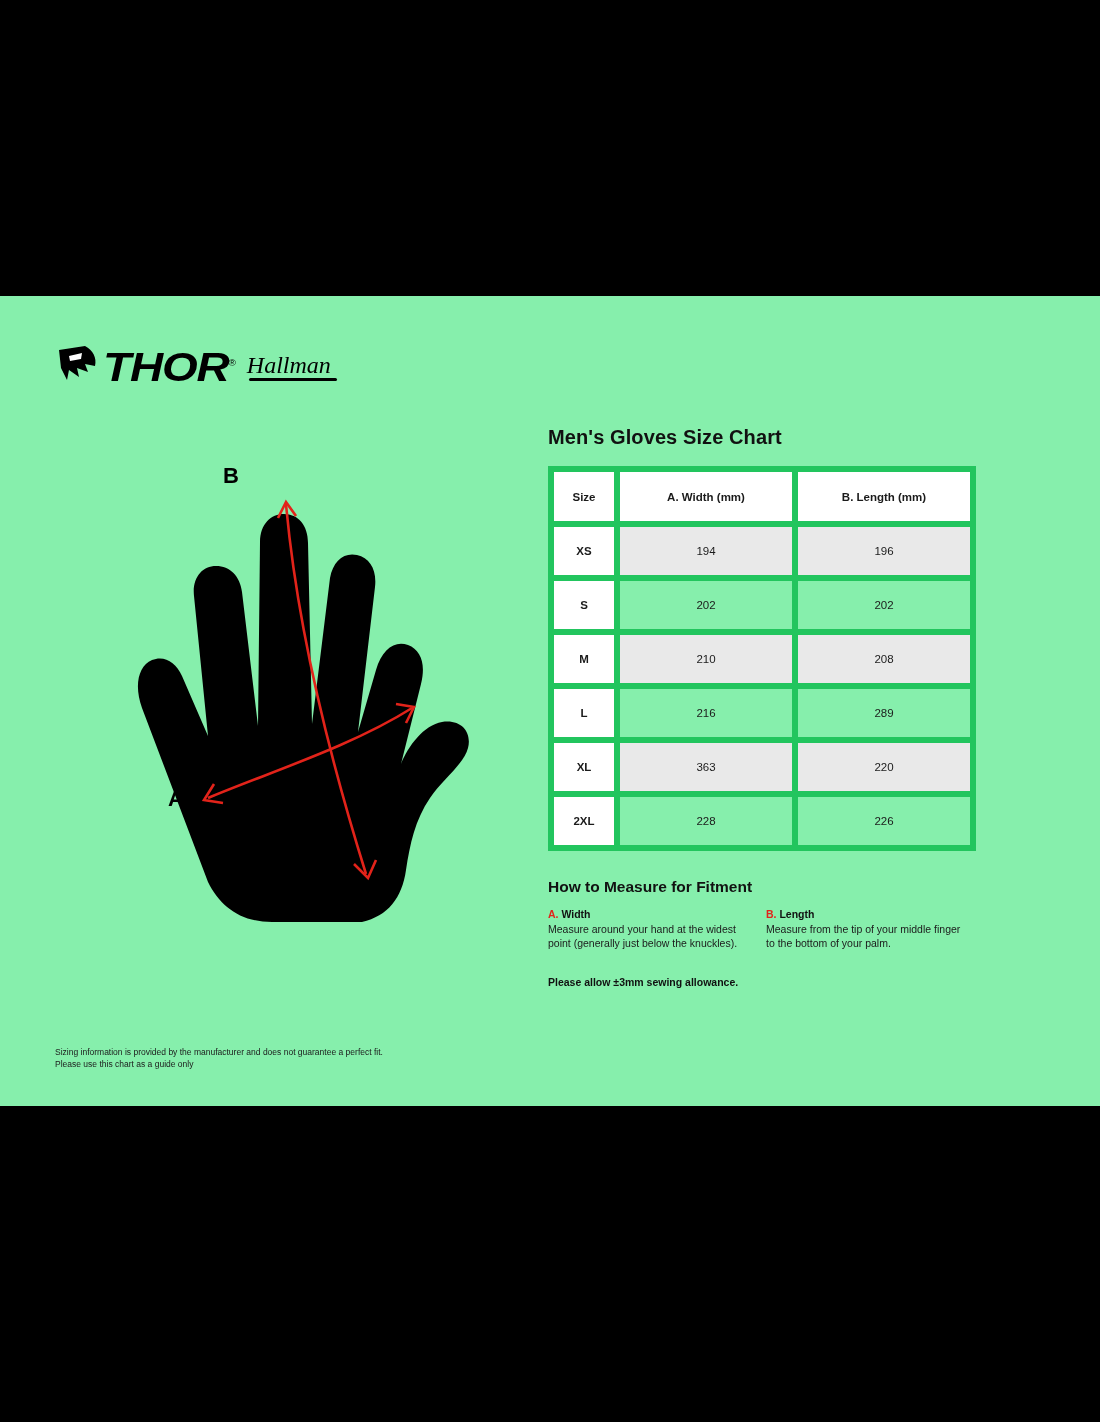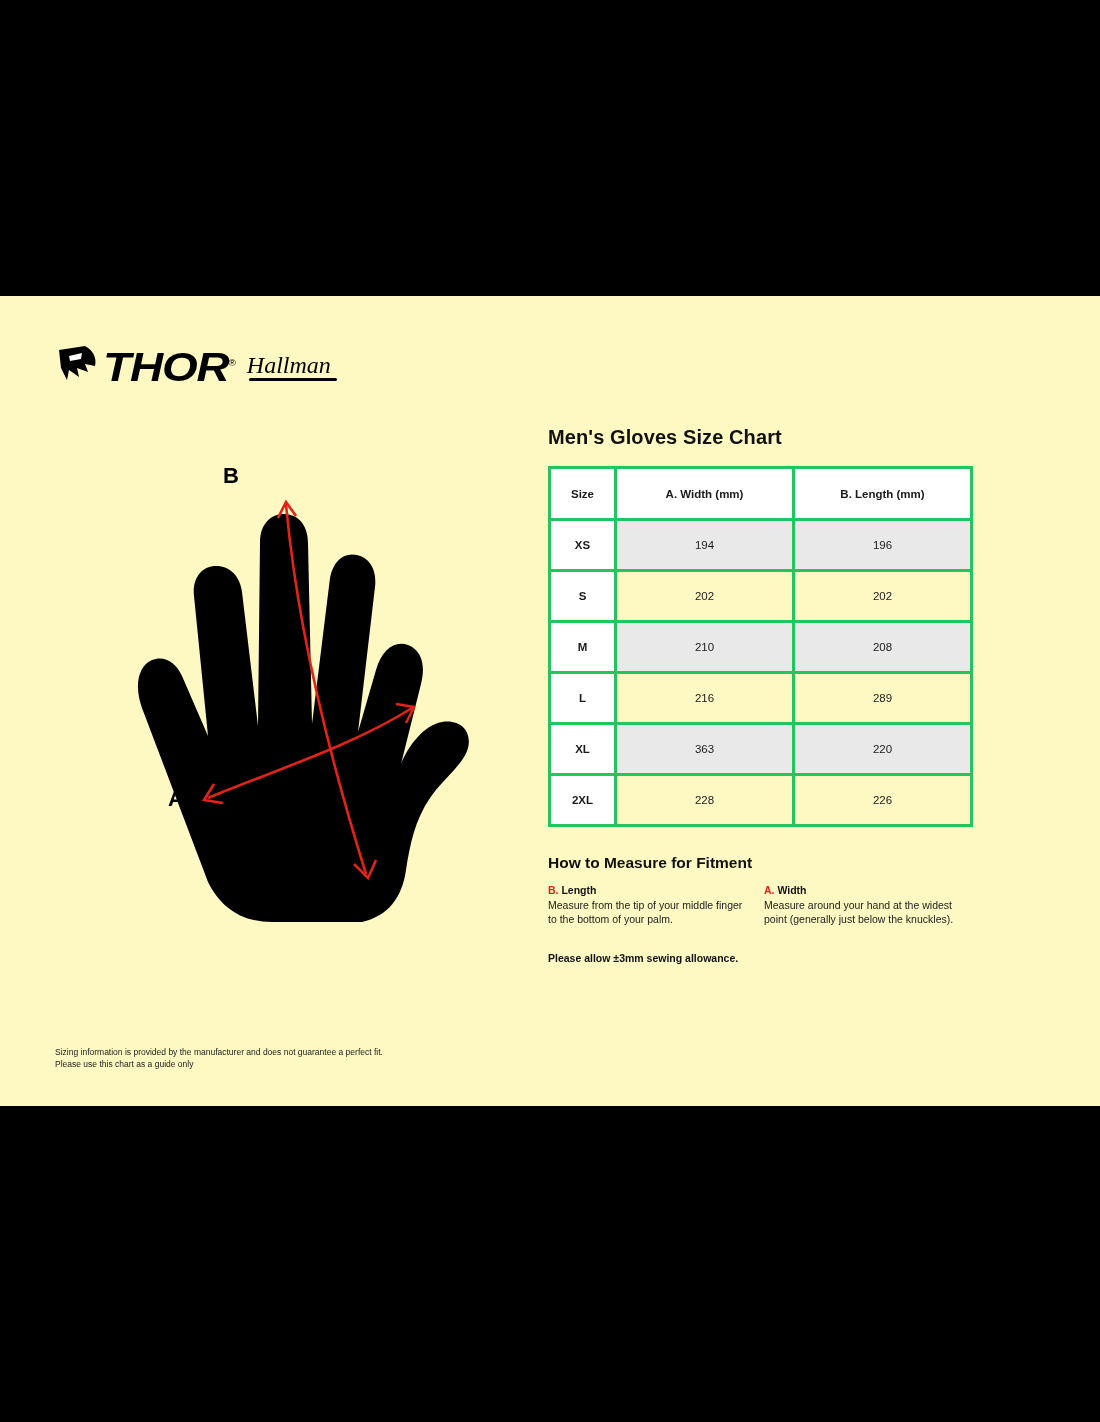--- a/index.html
+++ b/index.html
@@ -13,21 +13,21 @@
     position: relative;
     font-family: "Liberation Sans", sans-serif;
     overflow: hidden;
   }
   .sheet {
     position: absolute;
     left: 0;
     top: 296px;
     width: 1100px;
     height: 810px;
-    background: #fef9c3;
+    background: #86efac;
   }
 
   
   .logo-row {
     position: absolute;
     left: 55px;
     top: 48px;
     display: flex;
     align-items: center;
     gap: 26px;
@@ -106,21 +106,21 @@
     margin: 0 0 17px 0;
     letter-spacing: 0.1px;
   }
   table.size-chart {
     border-collapse: collapse;
     width: 422px;
     table-layout: fixed;
   }
   table.size-chart th,
   table.size-chart td {
-    border: 3px solid #22c55e;
+    border: 6px solid #22c55e;
     text-align: center;
     font-size: 11.5px;
     color: #1b1b1b;
     height: 48px;
     padding: 0;
   }
   table.size-chart th {
     font-weight: bold;
     font-size: 11.5px;
     background: #ffffff;
@@ -289,34 +289,34 @@
           <td class="size-cell">2XL</td>
           <td>228</td>
           <td>226</td>
         </tr>
       </tbody>
     </table>
 
     <h3 class="how-title">How to Measure for Fitment</h3>
 
     <div class="measure-cols">
+      <div class="measure-col">
+        <div class="measure-head">
+          <span class="letter">A.</span>
+          <span class="word">Width</span>
+        </div>
+        <div class="measure-body">Measure around your hand at the widest point (generally just below the knuckles).</div>
+      </div>
       <div class="measure-col second">
         <div class="measure-head">
           <span class="letter">B.</span>
           <span class="word">Length</span>
         </div>
         <div class="measure-body">Measure from the tip of your middle finger to the bottom of your palm.</div>
       </div>
-      <div class="measure-col">
-        <div class="measure-head">
-          <span class="letter">A.</span>
-          <span class="word">Width</span>
-        </div>
-        <div class="measure-body">Measure around your hand at the widest point (generally just below the knuckles).</div>
-      </div>
     </div>
 
     <div class="allowance">Please allow ±3mm sewing allowance.</div>
   </div>
 
   <div class="footnote">
     <div>Sizing information is provided by the manufacturer and does not guarantee a perfect fit.</div>
     <div>Please use this chart as a guide only</div>
   </div>
 

